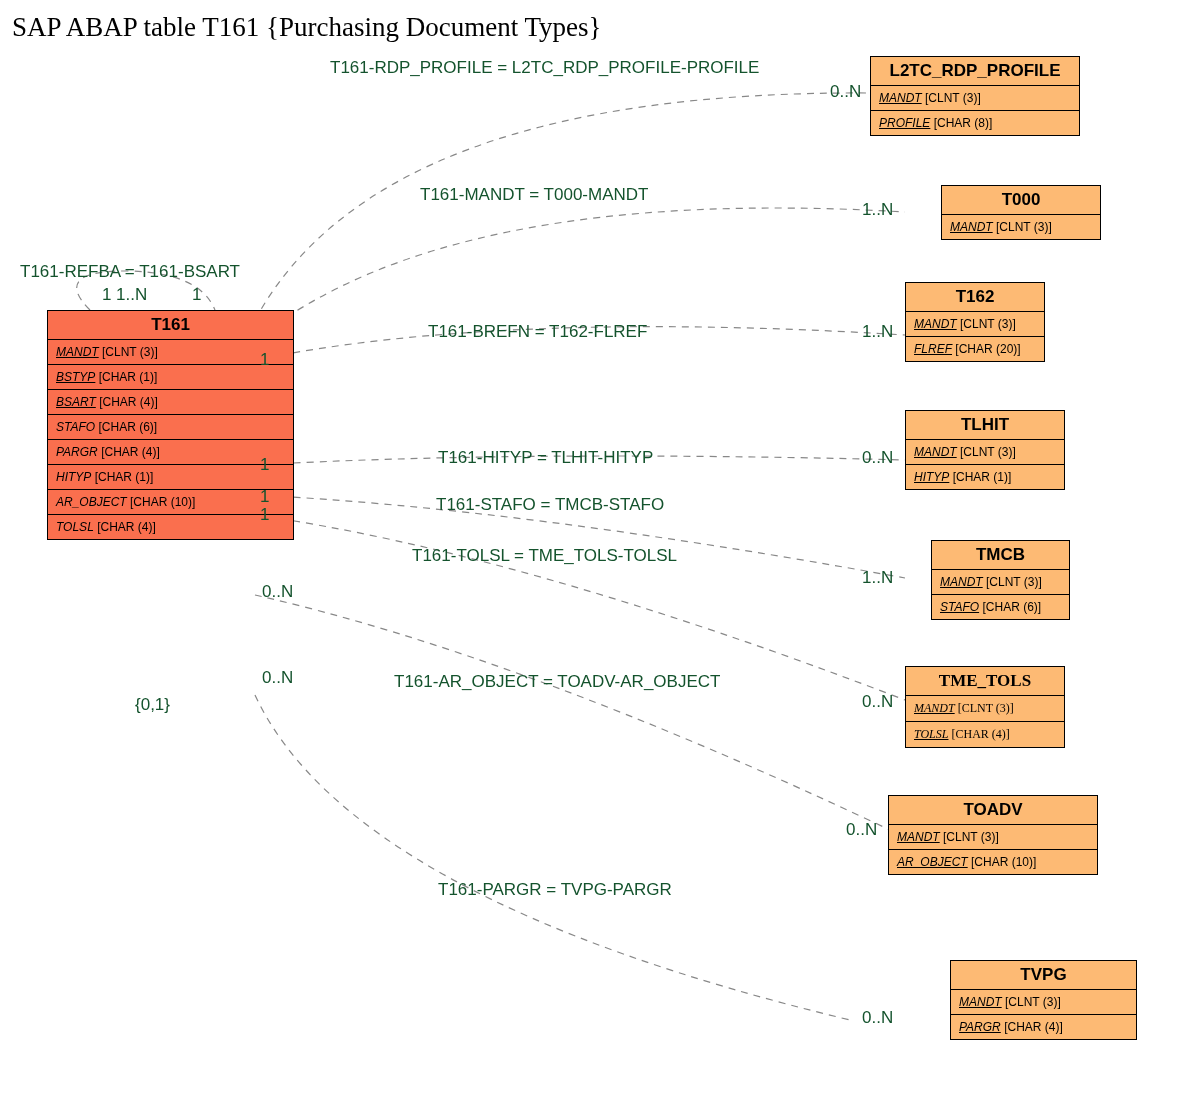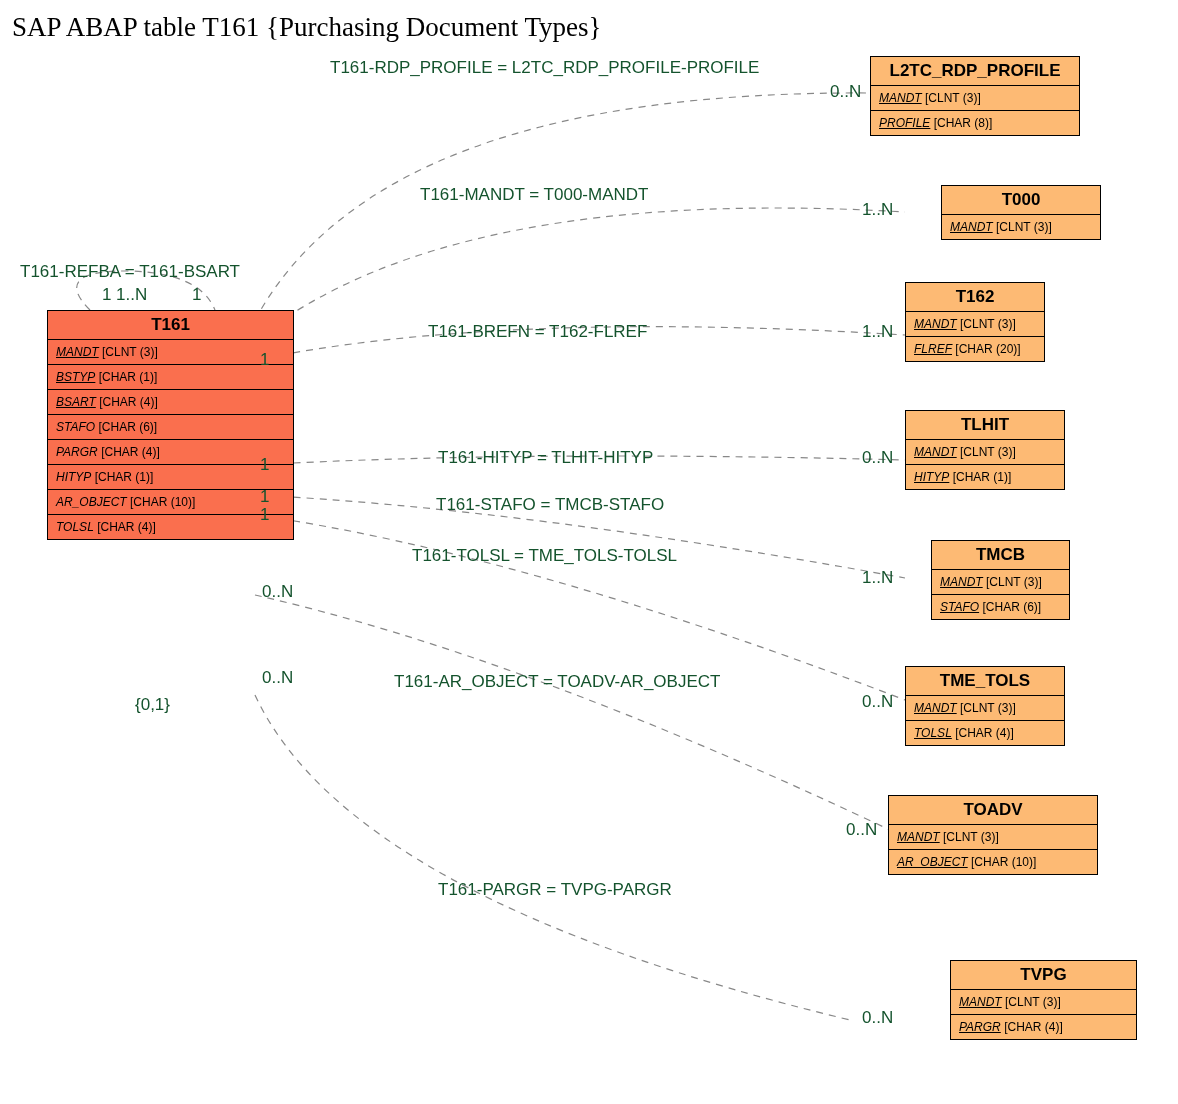--- a/index.html
+++ b/index.html
@@ -141,21 +141,21 @@
   <div class="row"><span class="fld key">MANDT</span> <span class="typ">[CLNT (3)]</span></div>
   <div class="row"><span class="fld key">HITYP</span> <span class="typ">[CHAR (1)]</span></div>
 </div>
 
 <div class="entity" style="left:931px; top:540px; width:139px;">
   <div class="hdr">TMCB</div>
   <div class="row"><span class="fld key">MANDT</span> <span class="typ">[CLNT (3)]</span></div>
   <div class="row"><span class="fld key">STAFO</span> <span class="typ">[CHAR (6)]</span></div>
 </div>
 
-<div class="entity" style="left:905px; top:666px; width:160px;">
+<div class="entity" style="left:905px; top:666px; width:160px;font-family:Liberation Serif, serif;">
   <div class="hdr">TME_TOLS</div>
   <div class="row"><span class="fld key">MANDT</span> <span class="typ">[CLNT (3)]</span></div>
   <div class="row"><span class="fld key">TOLSL</span> <span class="typ">[CHAR (4)]</span></div>
 </div>
 
 <div class="entity" style="left:888px; top:795px; width:210px;">
   <div class="hdr">TOADV</div>
   <div class="row"><span class="fld key">MANDT</span> <span class="typ">[CLNT (3)]</span></div>
   <div class="row"><span class="fld key">AR_OBJECT</span> <span class="typ">[CHAR (10)]</span></div>
 </div>

